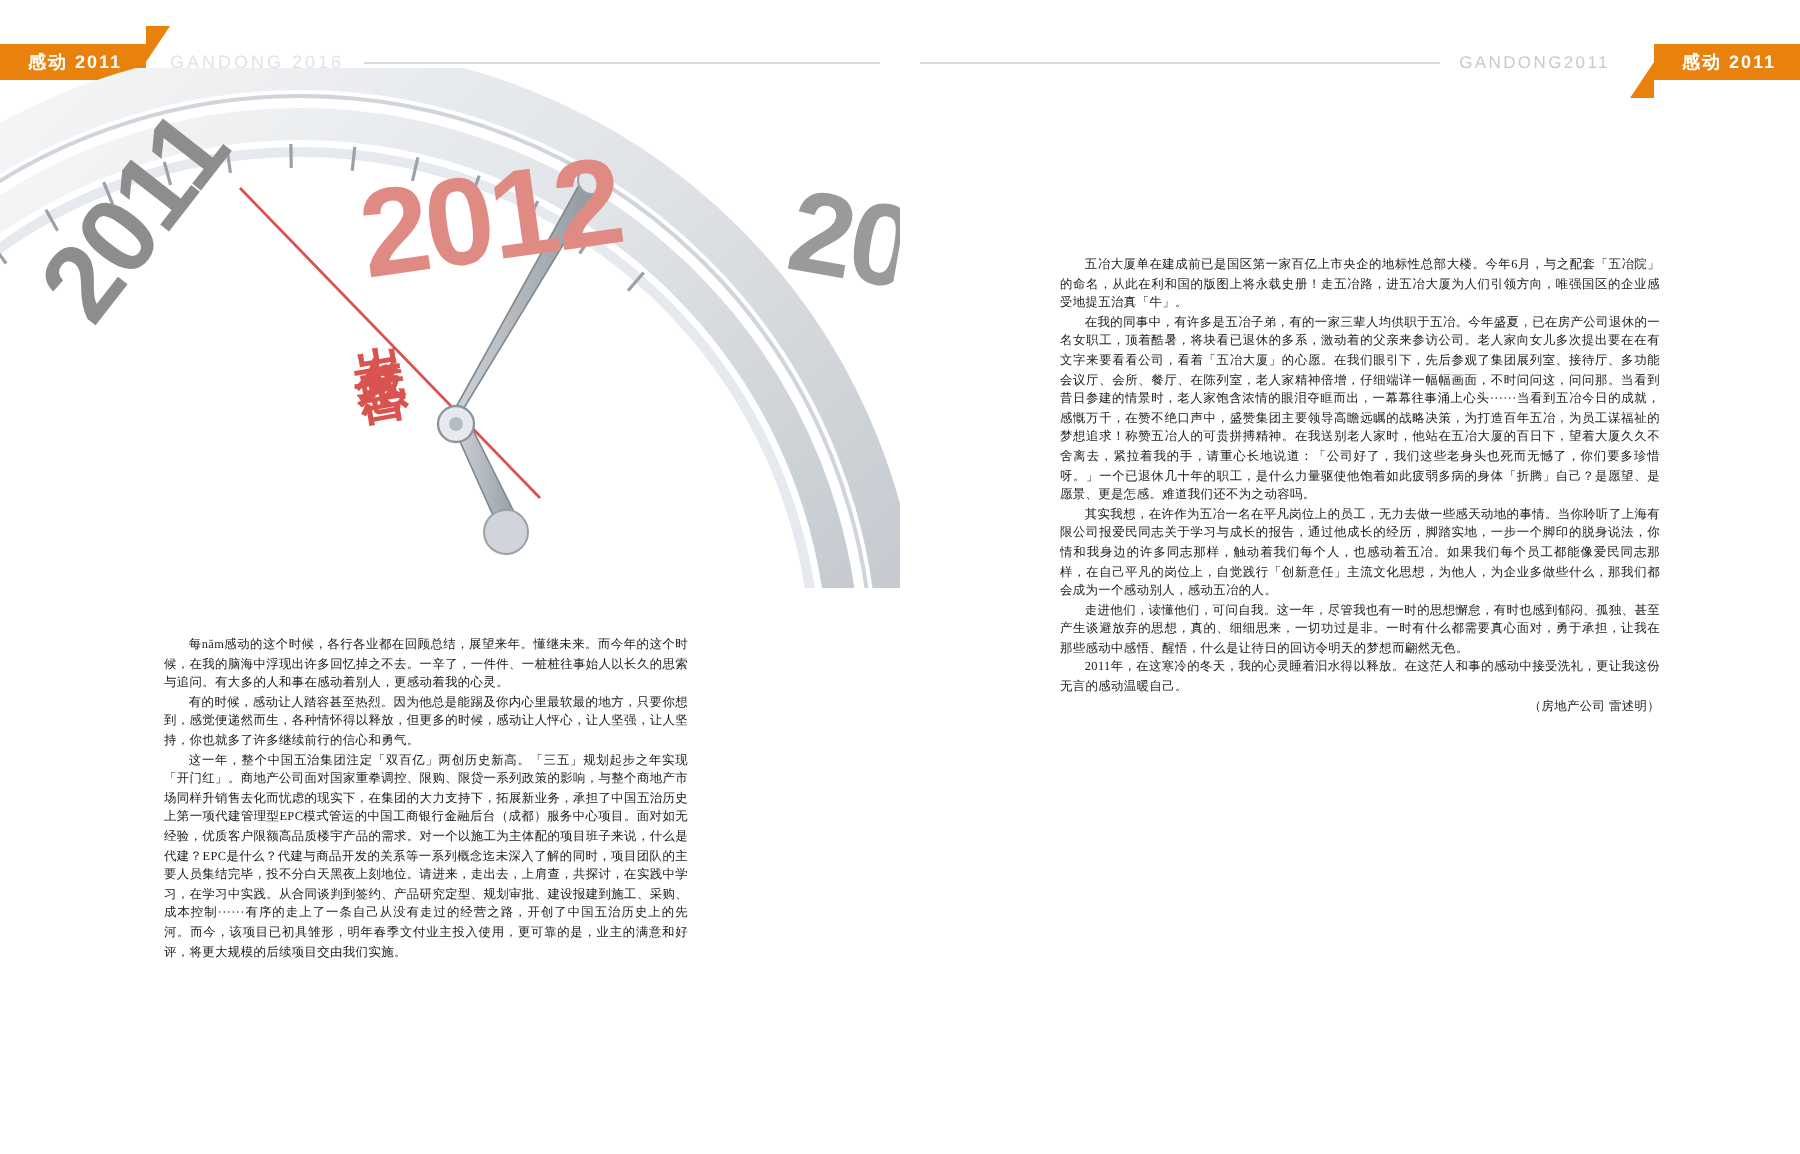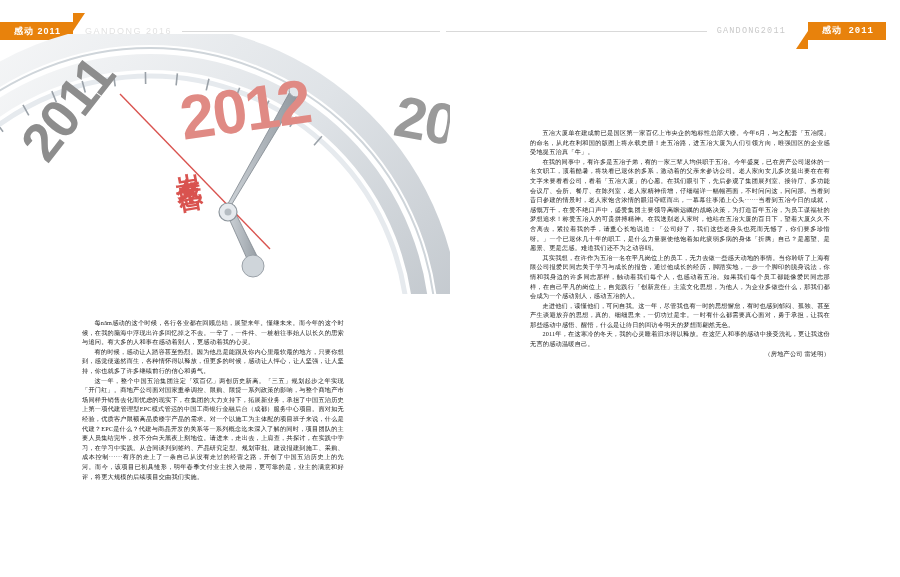--- a/index.html
+++ b/index.html
@@ -23,21 +23,21 @@
 
   
   .hdr {
     position: absolute;
     top: 22px;
     height: 18px;
     display: flex;
     align-items: center;
   }
   .hdr-left  { left: 0;   width: 450px; }
-  .hdr-right { left: 436px; width: 450px; justify-content: flex-end; font-family: Liberation Mono, monospace; }
+  .hdr-right { left: 450px; width: 450px; justify-content: flex-end; }
 
   .hdr-block {
     background: #e8820c;
     color: #ffffff;
     font-size: 9px;
     letter-spacing: 1px;
     height: 18px;
     line-height: 18px;
     padding: 0 12px 0 14px;
     white-space: nowrap;

